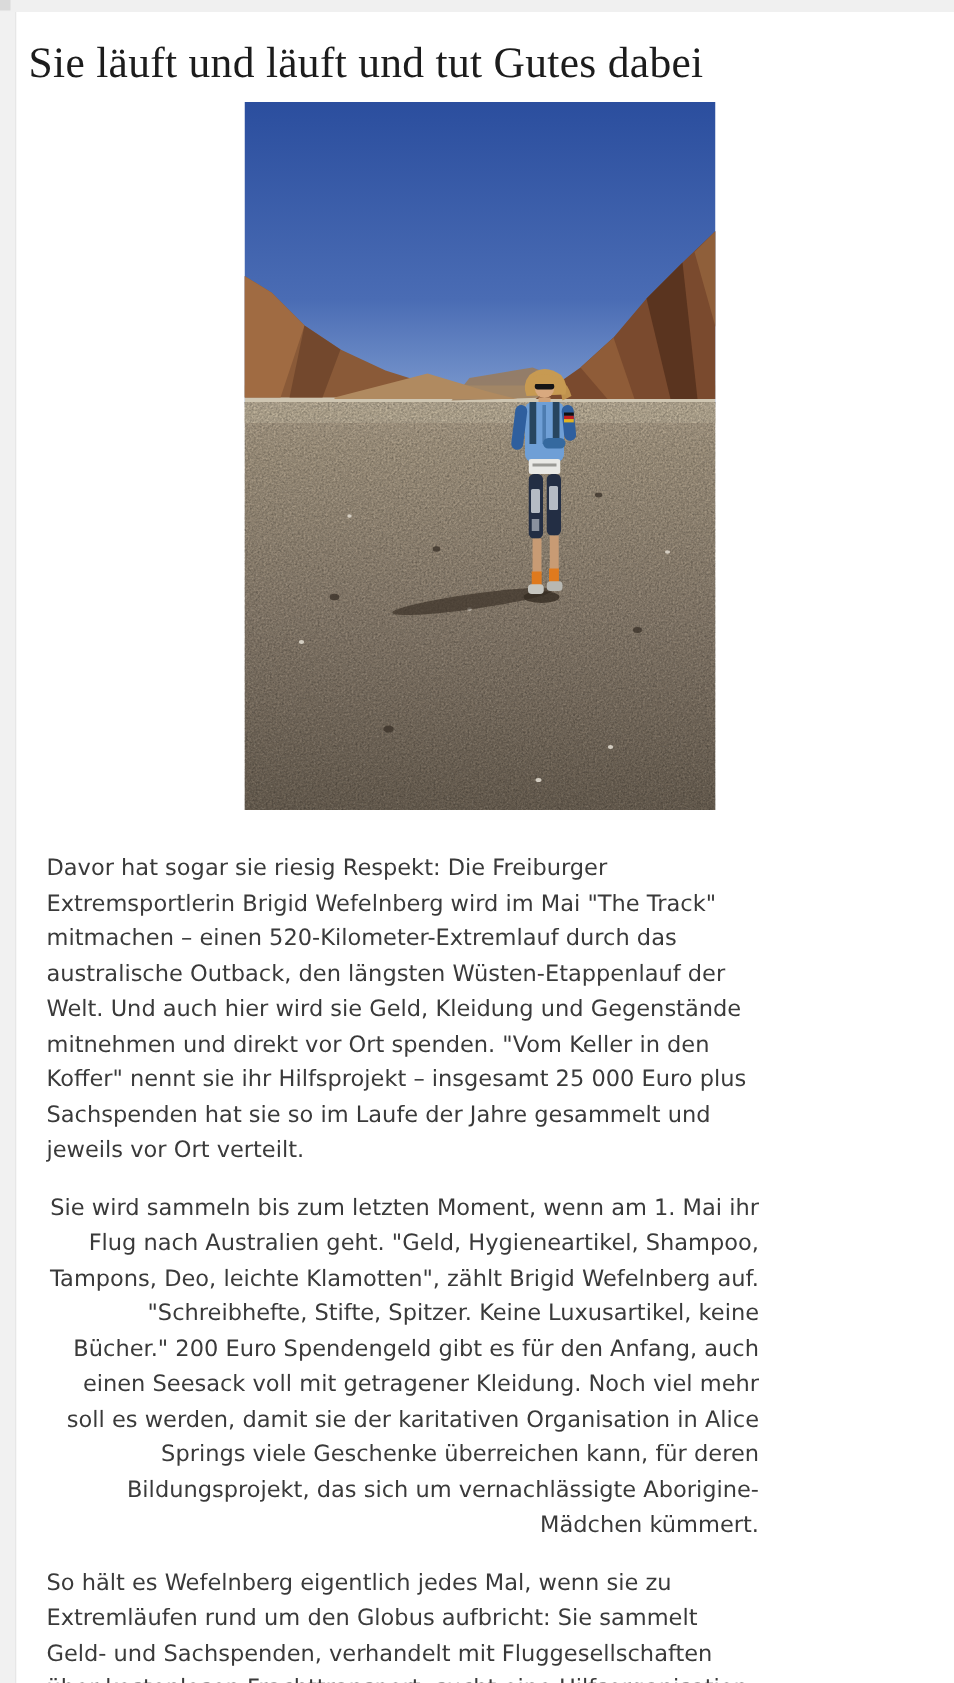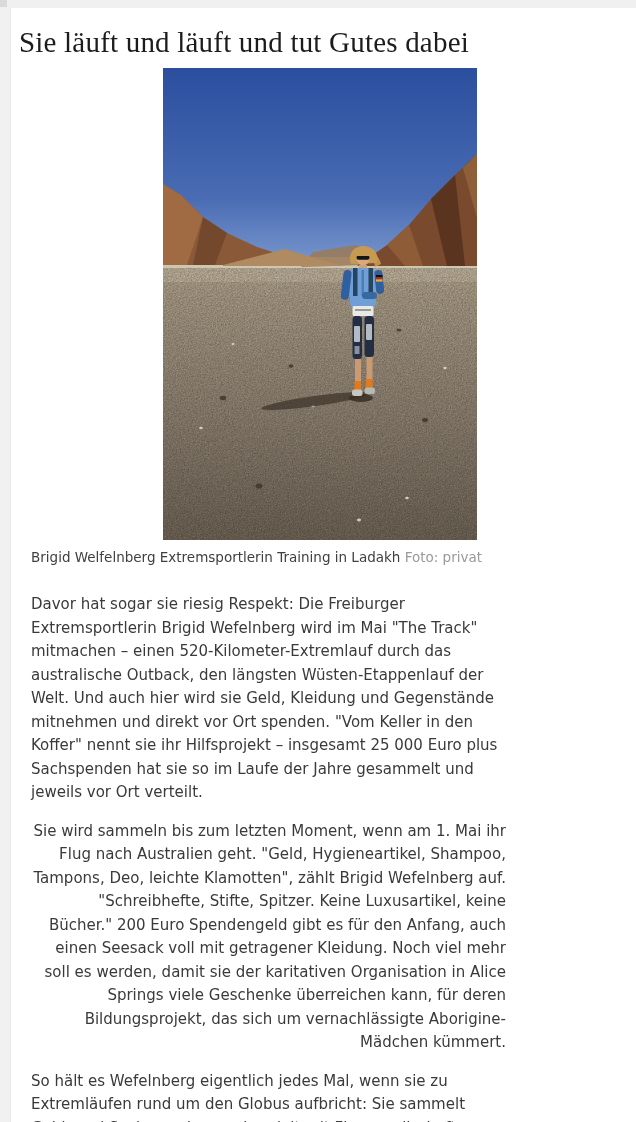--- a/index.html
+++ b/index.html
@@ -163,23 +163,19 @@
           <rect x="192" y="291" width="6" height="23" fill="#c89b74"></rect>
           <rect x="203.5" y="289" width="6" height="23" fill="#c89b74"></rect>
           <rect x="191.5" y="313" width="6.6" height="9" fill="#df7a1e"></rect>
           <rect x="203" y="311" width="6.6" height="9" fill="#df7a1e"></rect>
           <rect x="189" y="321.5" width="10.5" height="6.5" rx="2.5" fill="#c6c6c0"></rect>
           <rect x="201.5" y="319.5" width="10.5" height="6.5" rx="2.5" fill="#b8b8b2"></rect>
         </g>
       </svg>
     </div>
 
-    <div class="caption">
-      <span>Brigid Welfelnberg Extremsportlerin Training in Ladakh</span>
-      <span class="credit">Foto: privat</span>
-    </div>
 
     <p class="body-text p1">Davor hat sogar sie riesig Respekt: Die Freiburger Extremsportlerin Brigid Wefelnberg wird im Mai "The Track" mitmachen – einen 520-Kilometer-Extremlauf durch das australische Outback, den längsten Wüsten-Etappenlauf der Welt. Und auch hier wird sie Geld, Kleidung und Gegenstände mitnehmen und direkt vor Ort spenden. "Vom Keller in den Koffer" nennt sie ihr Hilfsprojekt – insgesamt 25 000 Euro plus Sachspenden hat sie so im Laufe der Jahre gesammelt und jeweils vor Ort verteilt.</p>
     <p class="body-text p2">Sie wird sammeln bis zum letzten Moment, wenn am 1. Mai ihr Flug nach Australien geht. "Geld, Hygieneartikel, Shampoo, Tampons, Deo, leichte Klamotten", zählt Brigid Wefelnberg auf. "Schreibhefte, Stifte, Spitzer. Keine Luxusartikel, keine Bücher." 200 Euro Spendengeld gibt es für den Anfang, auch einen Seesack voll mit getragener Kleidung. Noch viel mehr soll es werden, damit sie der karitativen Organisation in Alice Springs viele Geschenke überreichen kann, für deren Bildungsprojekt, das sich um vernachlässigte Aborigine-Mädchen kümmert.</p>
     <p class="body-text p3">So hält es Wefelnberg eigentlich jedes Mal, wenn sie zu Extremläufen rund um den Globus aufbricht: Sie sammelt Geld- und Sachspenden, verhandelt mit Fluggesellschaften über kostenlosen Frachttransport, sucht eine Hilfsorganisation vor Ort und bringt die Spenden selbst hin. Auf zwei, vielleicht drei Seesäcke à 40 Kilo bringt sie es eigentlich immer.</p>
 
   </div>
 </div>
 
 </body></html>

